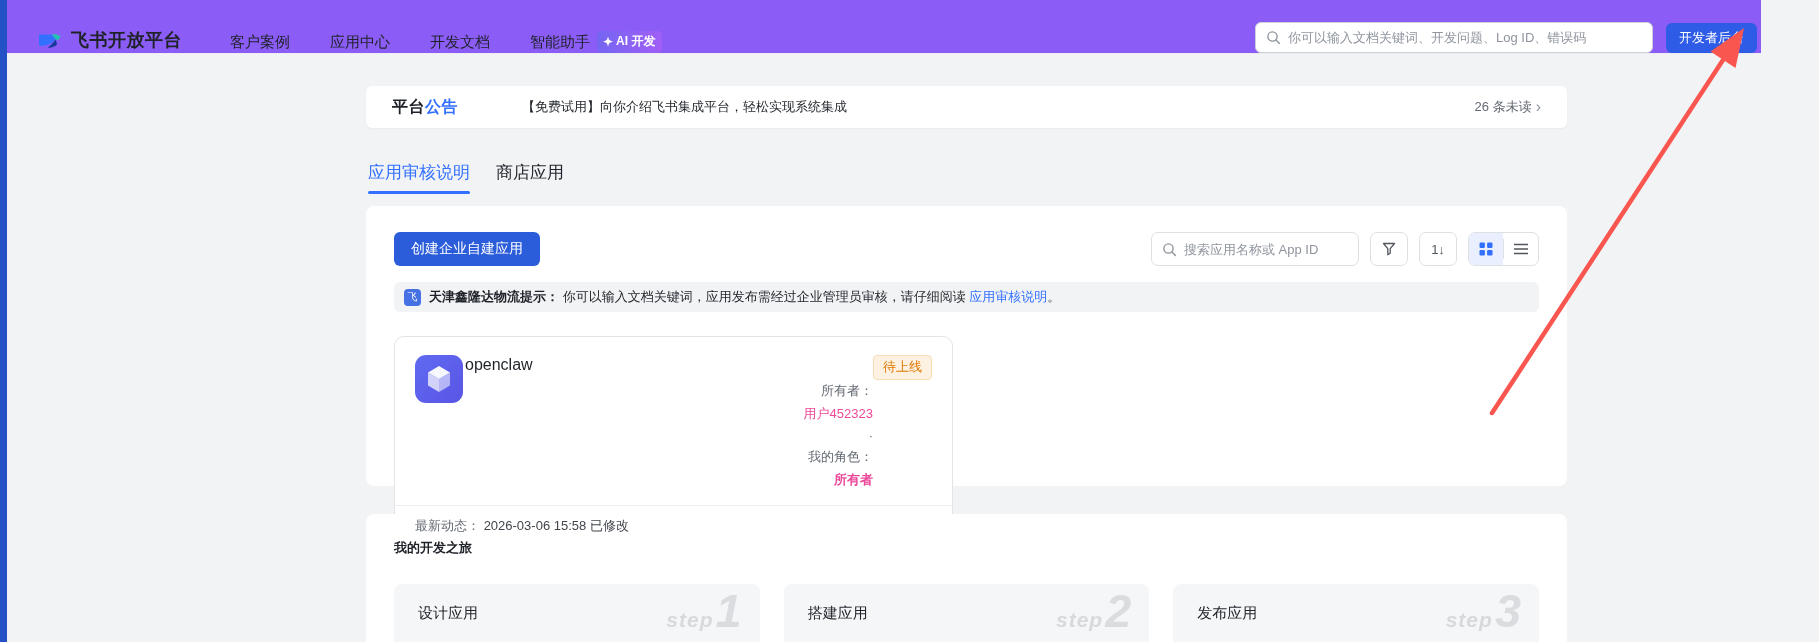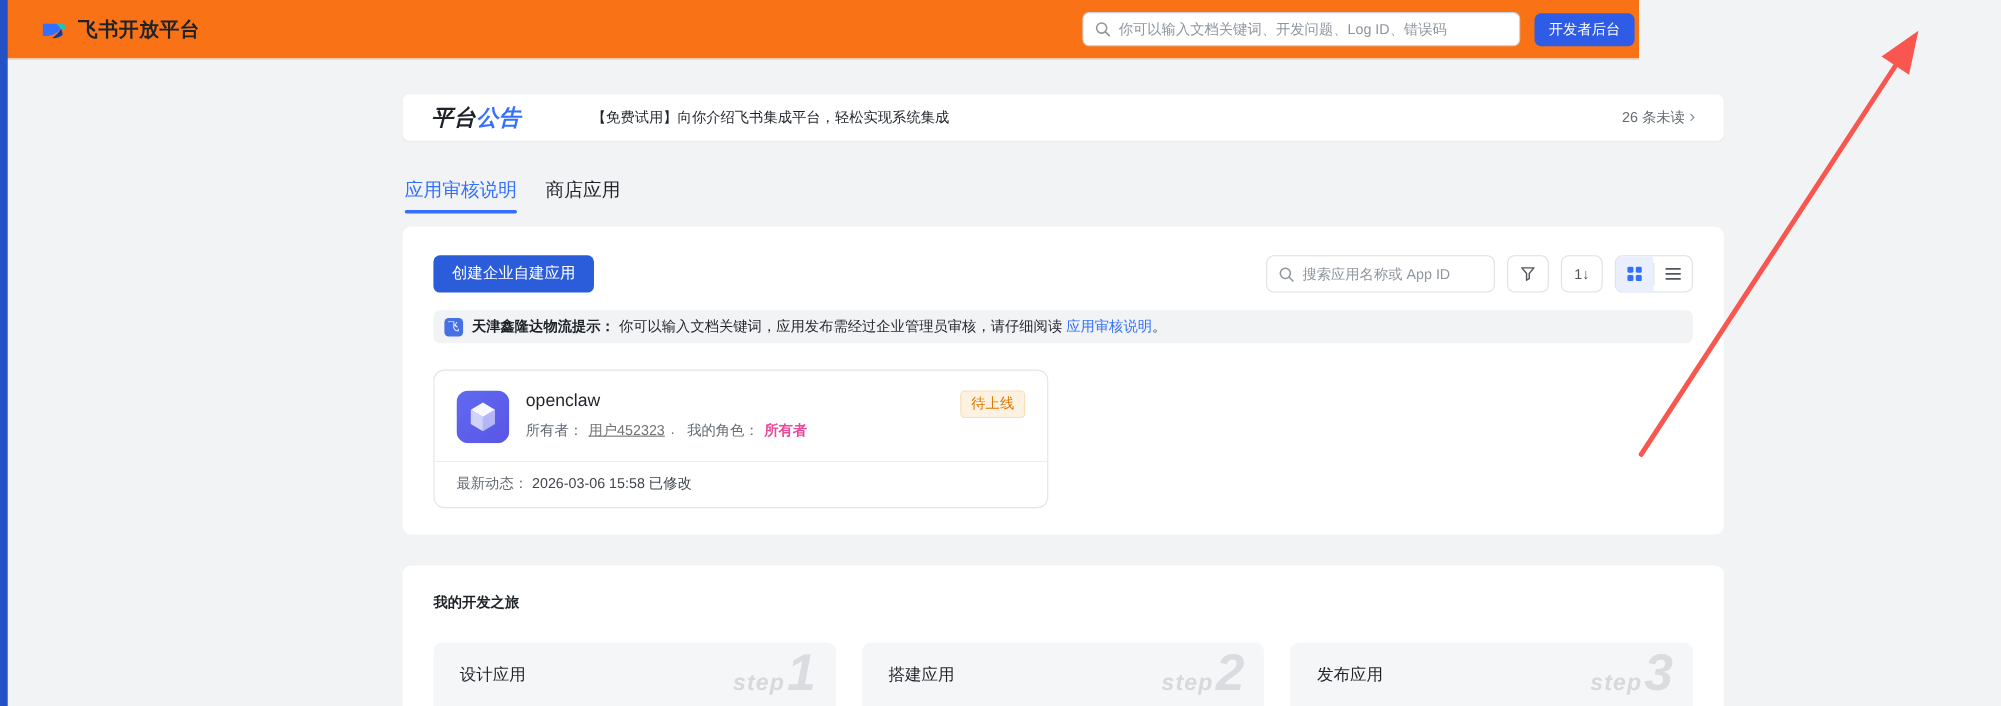--- a/index.html
+++ b/index.html
@@ -8,23 +8,23 @@
     font-family:"Liberation Sans", sans-serif;
     background:#f2f3f5;
     color:#1f2329;
     overflow:hidden;
     position:relative;
   }
   .edge-strip { position:absolute; left:0; top:0; width:7px; height:642px; background:#2451c5; z-index:80; }
 
   
   .header {
-    position:absolute; top:0; left:0; width:1490px; height:54px;
-    background:#f97316; border-bottom:1px solid #ebedf0;
-    display:flex; align-items:center; padding:0 4px 0 36px; z-index:20;
+    position:absolute; top:0; left:0; width:1761px; height:54px;
+    background:#8b5cf6; border-bottom:1px solid #ebedf0;
+    display:flex; align-items:flex-end; padding:0 4px 0 36px; z-index:20;
   }
   .logo { display:flex; align-items:center; gap:8px; cursor:pointer; }
   .logo-text { font-size:18px; font-weight:700; letter-spacing:0.5px; }
   .nav { display:flex; align-items:center; gap:40px; margin-left:48px; }
   .nav-item { font-size:15px; color:#1f2329; cursor:pointer; display:flex; align-items:center; gap:7px; }
   .ai-badge {
     font-size:12px; color:#ffffff; padding:2px 7px 3px 6px; border-radius:5px;
     background:linear-gradient(90deg,#7466f2,#a15ef6);
     display:inline-flex; align-items:center; gap:3px; font-weight:600;
   }
@@ -46,21 +46,21 @@
 
   
   .content { position:absolute; top:54px; left:366px; width:1201px; }
 
   
   .banner {
     margin-top:32px; height:42px; background:#fff; border-radius:6px;
     box-shadow:0 1px 2px rgba(31,35,41,0.04);
     display:flex; align-items:center; padding:0 26px;
   }
-  .banner-label { font-size:20px; font-weight:800; font-style:italic; letter-spacing:0.5px; white-space:nowrap; }
+  .banner-label { font-size:16px; font-weight:800; letter-spacing:0.5px; white-space:nowrap; }
   .banner-label .blue { color:#3370ff; }
   .banner-msg { margin-left:64px; font-size:13px; color:#1f2329; cursor:pointer; }
   .banner-right { margin-left:auto; display:flex; align-items:center; gap:4px; color:#646a73; font-size:13px; cursor:pointer; }
   .banner-chevron { font-size:16px; line-height:1; color:#8f959e; }
 
   
   .tabs { display:flex; align-items:flex-end; gap:26px; margin-top:33px; padding-left:2px; }
   .tab { font-size:17px; cursor:pointer; padding-bottom:10px; position:relative; }
   .tab.active { color:#3370ff; }
   .tab.active .tab-underline {
@@ -104,24 +104,24 @@
     width:17px; height:17px; background:#4571e5; border-radius:4px; color:#fff;
     font-size:10px; display:flex; align-items:center; justify-content:center; flex:none;
   }
   .notice-org { font-weight:700; }
   .notice-link { color:#3370ff; cursor:pointer; }
 
   
   .app-card { margin-top:24px; width:559px; border:1px solid #e2e4e7; border-radius:10px; background:#fff; cursor:pointer; }
   .app-card-top { display:flex; padding:18px 20px 16px 20px; }
   .app-icon { width:48px; height:48px; border-radius:10px; flex:none; }
-  .app-info { flex:1; margin-left:15px; padding-top:1px; }
+  .app-info { flex:1; margin-left:2px; padding-top:1px; }
   .app-name { font-size:16px; font-weight:500; color:#1f2329; }
-  .app-meta { margin-top:8px; font-size:13px; color:#646a73; display:flex; align-items:flex-end; gap:5px; }
-  .app-meta .link { color:#737373; cursor:pointer;text-decoration:underline; }
+  .app-meta { margin-top:8px; font-size:13px; color:#646a73; display:flex; align-items:flex-end; gap:5px;flex-direction:column; }
+  .app-meta .link { color:#ec4899; cursor:pointer; }
   .app-meta .strong { color:#ec4899; font-weight:600; }
   .status-badge {
     align-self:flex-start; font-size:13px; color:#de7802; background:#fdf1e2;
     border:1px solid #f8ddb6; border-radius:4px; padding:2px 9px 3px 9px; white-space:nowrap;
   }
   .app-card-footer {
     border-top:1px solid #eceef0; padding:11px 20px 12px 20px; font-size:13px; color:#646a73;
   }
   .app-card-footer .value { color:#41464d; }
 
@@ -152,20 +152,38 @@
 <div class="header">
   <div class="logo">
     <span style="display:flex;">
       <svg width="27" height="27" viewBox="0 0 27 27">
         <path d="M3 8.5 L15.5 8.5 C17.5 10.2 18.6 11.6 19.6 13.4 C14.5 18.6 8.6 20.6 3 19.4 Z" fill="#3370ff"></path>
         <path d="M15.5 8.5 C19 8.0 21.8 8.6 24.5 10.2 L22.2 14.3 C21.4 13.9 20.5 13.6 19.6 13.4 C18.6 11.6 17.5 10.2 15.5 8.5 Z" fill="#25c2b0"></path>
         <path d="M19.6 13.4 C20.4 15 20.9 16.8 20.9 18.8 C18.4 20.9 15 22 11.6 21.6 C14.7 19.4 17.4 16.6 19.6 13.4 Z" fill="#16399e"></path>
       </svg>
     </span>
     <span class="logo-text">飞书开放平台</span>
+  </div>
+  <div class="nav">
+    <span class="nav-item">
+        <span>客户案例</span>
+      </span>
+    <span class="nav-item">
+        <span>应用中心</span>
+      </span>
+    <span class="nav-item">
+        <span>开发文档</span>
+      </span>
+    <span class="nav-item">
+      <span>智能助手</span>
+      <span class="ai-badge">
+          <span>✦</span>
+          <span>AI 开发</span>
+        </span>
+    </span>
   </div>
   <div class="header-spacer"></div>
   <div class="header-search">
     <span style="display:flex;">
       <svg width="15" height="15" viewBox="0 0 15 15">
           <circle cx="6.5" cy="6.5" r="4.6" fill="none" stroke="#8f959e" stroke-width="1.4"></circle>
           <line x1="10" y1="10" x2="13.4" y2="13.4" stroke="#8f959e" stroke-width="1.4" stroke-linecap="round"></line>
         </svg>
     </span>
     <input type="text" placeholder="你可以输入文档关键词、开发问题、Log ID、错误码" style="">

